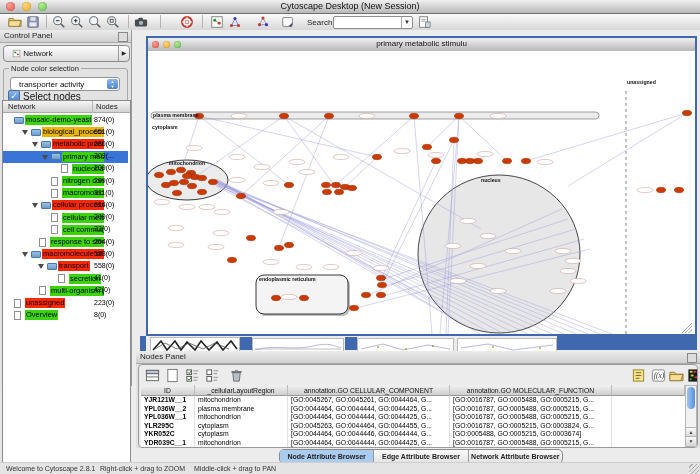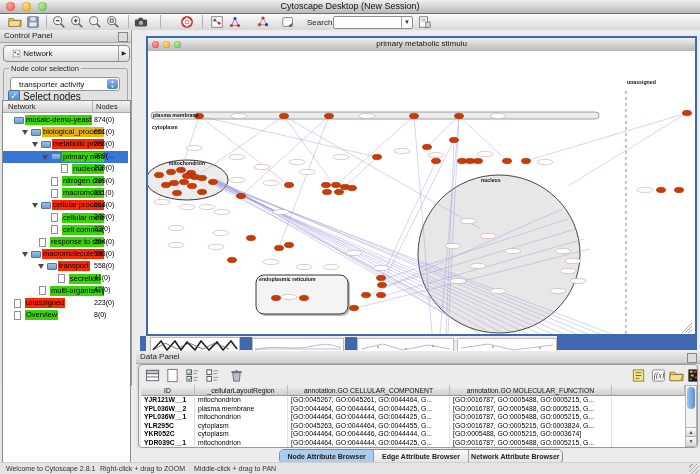--- a/index.html
+++ b/index.html
@@ -531,21 +531,21 @@
     <svg width="98" height="12">
         <path d="M3 7 L30 3 L55 9 L95 4" stroke="#9a9ade" stroke-width="0.7" fill="none"></path>
         <circle cx="35" cy="6" r="1" fill="#bbaa33"></circle>
         <circle cx="82" cy="7" r="1" fill="#bbaa33"></circle>
       </svg>
   </div>
   <div class="bluebit" style="left:557px;top:336px;width:140px;height:14px"></div>
 
   <div class="dpanel">
     <div class="panel-head">
-      <span>Data Panel</span>
+      <span>Nodes Panel</span>
       <div class="float-ico"></div>
     </div>
     <div class="dpanel-inner">
       <div id="dp-icons">
           <span class="dp-ico" style="left: 6px;">
             <svg viewBox="0 0 16 16">
               <rect x="1.5" y="2.5" width="13" height="11" fill="#fff" stroke="#666"></rect>
               <line x1="1.5" y1="6" x2="14.5" y2="6" stroke="#666"></line>
               <line x1="1.5" y1="9.5" x2="14.5" y2="9.5" stroke="#666"></line>
               <rect x="1.5" y="2.5" width="13" height="3.5" fill="#b9c6dd" stroke="#666"></rect>

